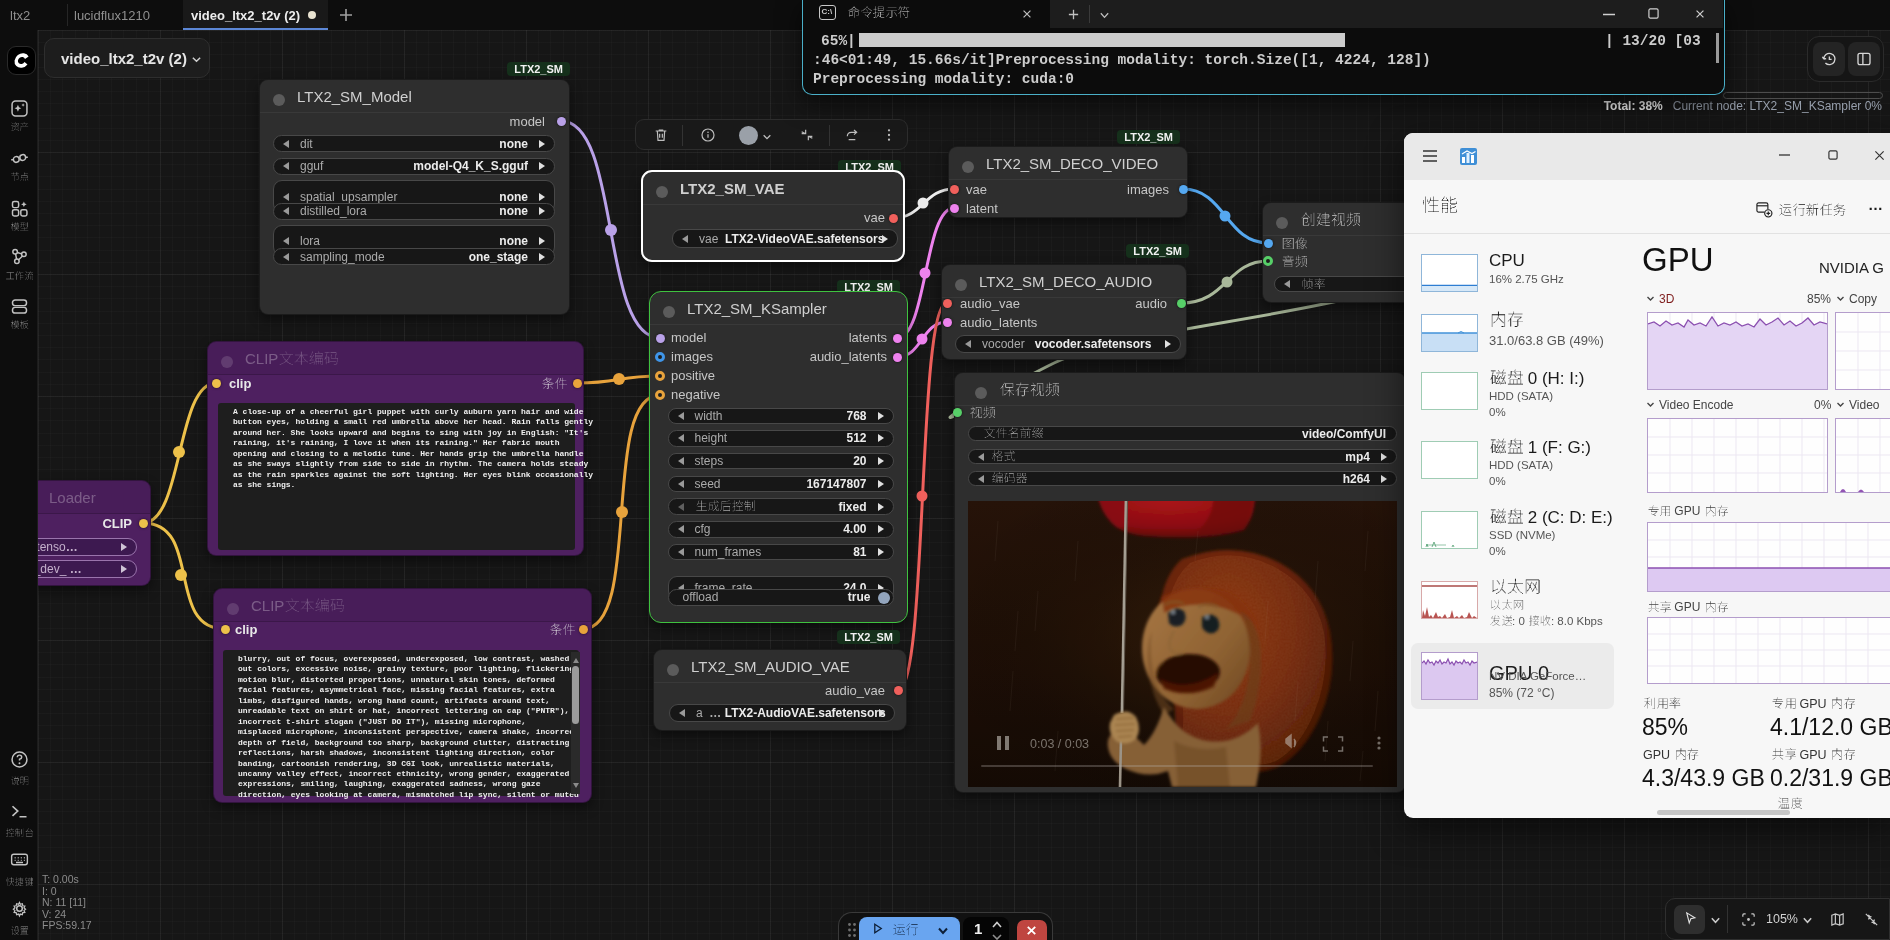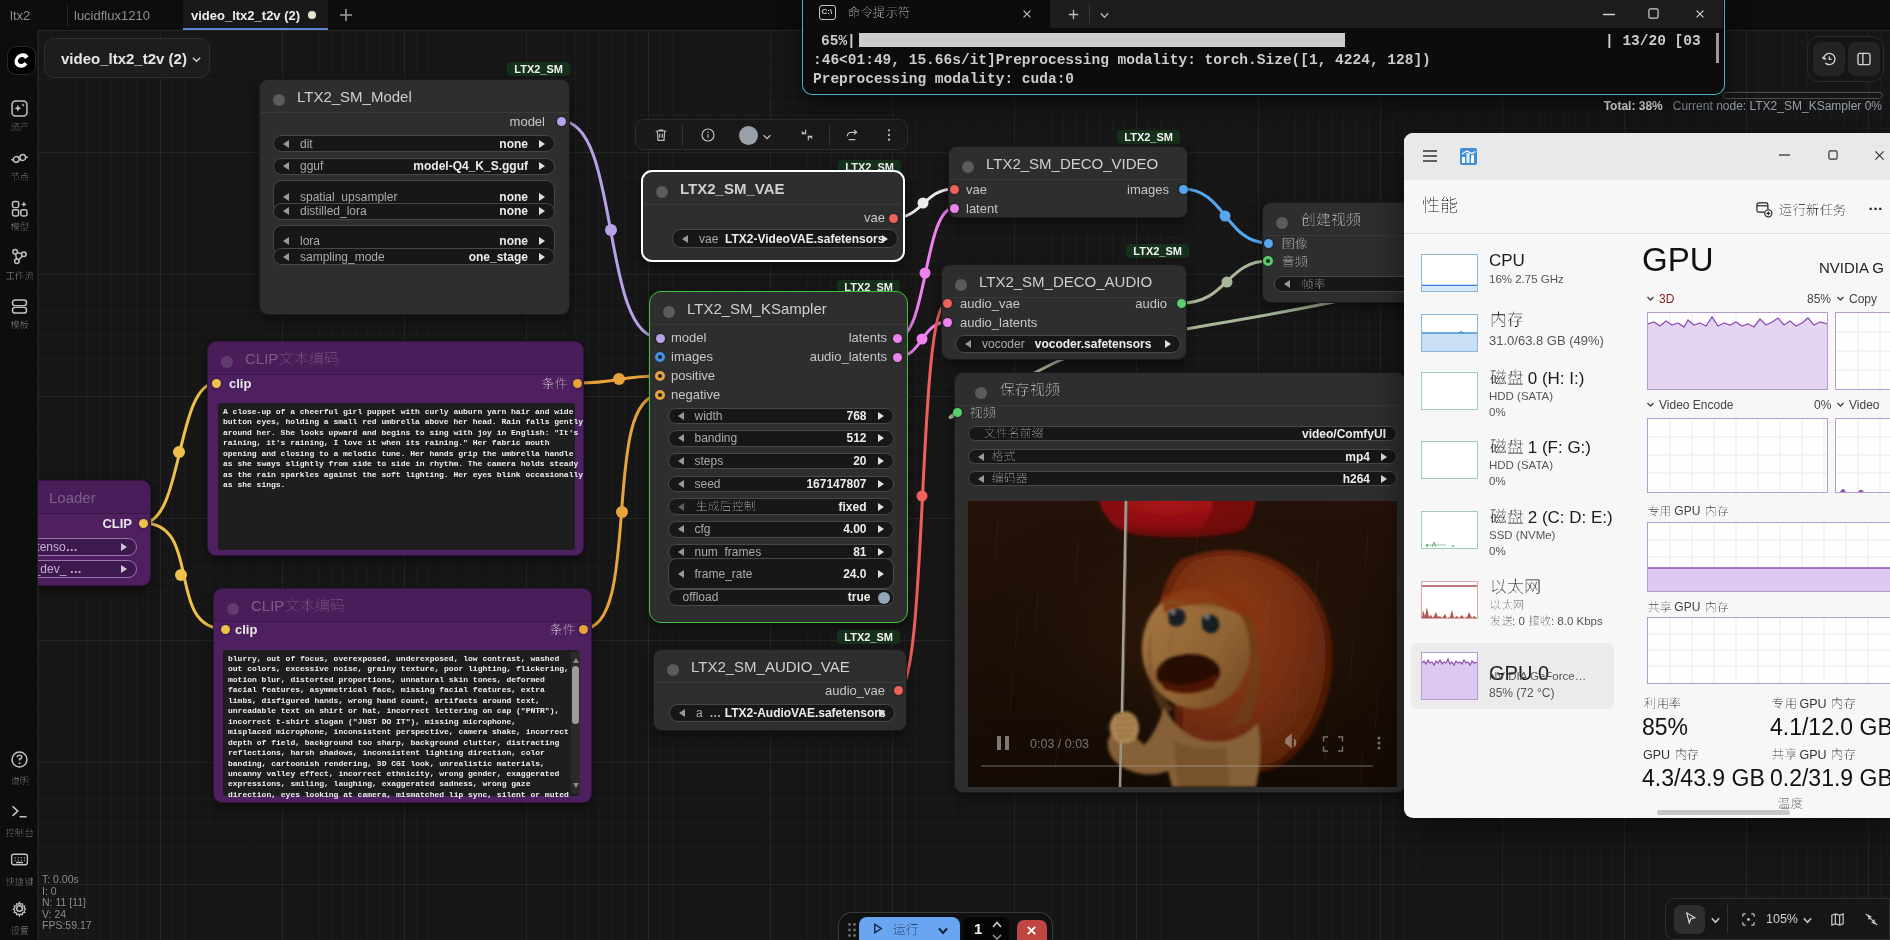--- a/index.html
+++ b/index.html
@@ -22,21 +22,21 @@
 .tag{position:absolute;background:#15301b;color:#f2f2f2;font-weight:bold;font-size:11px;line-height:14px;padding:0 7px;border-radius:4px;white-space:nowrap}
 .pl{position:absolute;font-size:13px;color:#c6c6c6;line-height:14px;white-space:nowrap}
 .pd{position:absolute;width:9px;height:9px;border-radius:50%;box-shadow:0 0 3px rgba(0,0,0,.6)}
 .pr{position:absolute;width:10px;height:10px;border-radius:50%;background:#1d1d1d}
 .w{position:absolute;background:#171717;border:1px solid #484848;border-radius:9px;font-size:12px;color:#ababab;overflow:hidden}
 .wl{position:absolute;left:26px;top:50%;transform:translateY(-50%);white-space:nowrap}
 .wv{position:absolute;right:26px;top:50%;transform:translateY(-50%);color:#ececec;font-weight:bold;white-space:nowrap}
 .la{position:absolute;left:9px;top:50%;transform:translateY(-50%);width:0;height:0;border:4.5px solid transparent;border-right:6px solid #9a9a9a;border-left:none}
 .ra{position:absolute;right:9px;top:50%;transform:translateY(-50%);width:0;height:0;border:4.5px solid transparent;border-left:6px solid #e0e0e0;border-right:none}
 .ta{position:absolute;background:#1e1e1e;border-radius:3px;color:#efefef;font-family:"Liberation Mono",monospace;font-size:8px;line-height:10.45px;font-weight:bold}
-.ta pre{font:inherit;padding:4px 2px 0 5px;white-space:pre}
+.ta pre{font:inherit;padding:4px 2px 0 15px;white-space:pre}
 .pnode{background:#4e2060;border:1px solid rgba(0,0,0,.35)}
 .pnode .nh{color:rgba(255,255,255,.28);border-bottom:1px solid rgba(0,0,0,.18);background:rgba(0,0,0,.07)}
 .pnode .ndot{background:rgba(255,255,255,.14)}
 .tmtxt{color:#1b1b1b}
 .tmtxt span{white-space:nowrap}
 .gph{position:absolute;background:#fefefe;border:1px solid #b49dcc}
 .gph svg{position:absolute;left:0;top:0}
 </style></head><body>
 <div id="rt">
 <svg width="0" height="0" style="position:absolute">
@@ -365,21 +365,21 @@
  <div class="pl" style="right:20px;top:38.5px">latents</div>
  <div class="pl" style="right:20px;top:57.5px">audio_latents</div>
  <div class="w" style="left:17.5px;top:115.5px;width:226px;height:16.5px">
         <span class="la"></span>
         <span class="wl">width</span>
         <span class="wv">768</span>
         <span class="ra"></span>
       </div>
  <div class="w" style="left:17.5px;top:138.2px;width:226px;height:16.5px">
         <span class="la"></span>
-        <span class="wl">banding</span>
+        <span class="wl">height</span>
         <span class="wv">512</span>
         <span class="ra"></span>
       </div>
  <div class="w" style="left:17.5px;top:160.9px;width:226px;height:16.5px">
         <span class="la"></span>
         <span class="wl">steps</span>
         <span class="wv">20</span>
         <span class="ra"></span>
       </div>
  <div class="w" style="left:17.5px;top:183.6px;width:226px;height:16.5px">
@@ -409,21 +409,21 @@
         <span class="wl">cfg</span>
         <span class="wv">4.00</span>
         <span class="ra"></span>
       </div>
  <div class="w" style="left:17.5px;top:251.7px;width:226px;height:16.5px">
         <span class="la"></span>
         <span class="wl">num_frames</span>
         <span class="wv">81</span>
         <span class="ra"></span>
       </div>
- <div class="w" style="left:17.5px;top:266px;width:226px;height:31px">
+ <div class="w" style="left:17.5px;top:284px;width:226px;height:24px">
         <span class="la"></span>
         <span class="wl">frame_rate</span>
         <span class="wv">24.0</span>
         <span class="ra"></span>
       </div>
  <div class="w" style="left:17.5px;top:297.1px;width:226px;height:16.5px">
         <span class="wl" style="left:14px">offload</span>
         <span class="wv" style="right:22px">true</span>
         <span style="position:absolute;right:3px;top:2px;width:12px;height:12px;border-radius:50%;background:#93a5bd"></span>
       </div>

